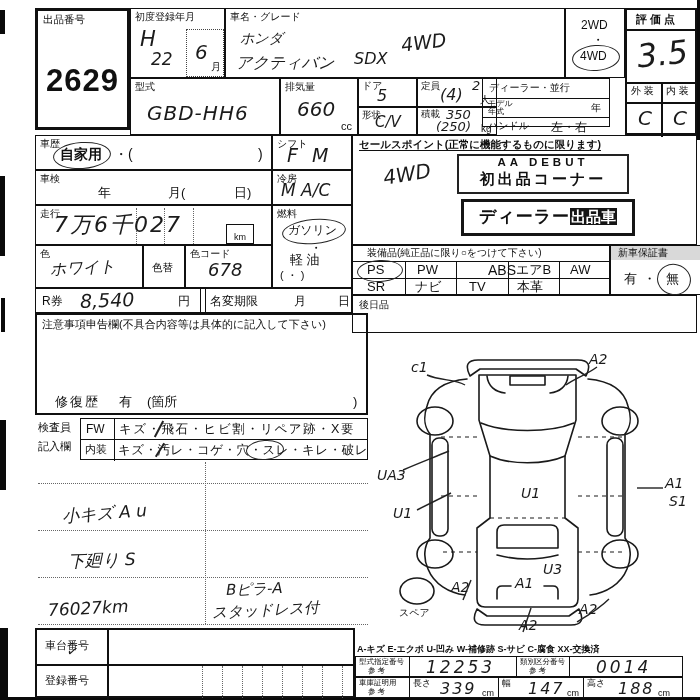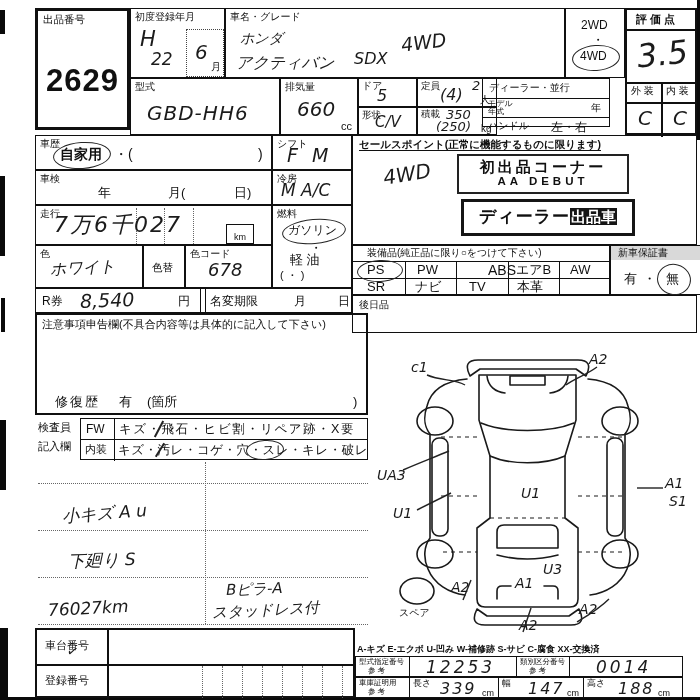--- a/index.html
+++ b/index.html
@@ -174,22 +174,22 @@
   <div class="b" style="left:200px;top:288px;width:152px;height:25px;">
     <span class="t" style="left:9px;top:6px;font-size:12px;">名変期限</span>
     <span class="t" style="left:93px;top:6px;font-size:12px;">月</span>
     <span class="t" style="left:137px;top:6px;font-size:12px;">日</span>
   </div>
 
   <div class="b" style="left:352px;top:135px;width:345px;height:110px;">
     <span class="t" style="left:6px;top:3px;font-size:10.5px;font-weight:bold;border-bottom:1.2px solid #101010;">セールスポイント(正常に機能するものに限ります)</span>
     <span class="hw" style="left:30px;top:28px;font-size:20px;transform:rotate(-9deg);">4WD</span>
     <div class="stamp" style="left:104px;top:18px;width:172px;height:40px;border:2.2px solid #222;">
+      <div class="t" style="position:static;font-size:11.5px;font-weight:bold;letter-spacing:4px;">AA DEBUT</div>
       <div class="t" style="position:static;font-size:15px;font-weight:bold;letter-spacing:3px;margin-top:3px;">初出品コーナー</div>
-      <div class="t" style="position:static;font-size:11.5px;font-weight:bold;letter-spacing:4px;">AA DEBUT</div>
     </div>
     <div class="stamp" style="left:108px;top:63px;width:174px;height:37px;border:3px solid #151515;padding-top:6px;">
       <span class="t" style="position:static;font-size:17px;font-weight:bold;letter-spacing:1px;">ディーラー</span><span class="t inv" style="position:static;font-size:15px;font-weight:bold;">出品車</span>
     </div>
   </div>
 
   <div class="b" style="left:352px;top:245px;width:258px;height:50px;">
     <span class="t" style="left:14px;top:2px;font-size:10px;">装備品(純正品に限り○をつけて下さい)</span>
     <div class="ln" style="left:0;top:15px;width:100%;height:1.2px;"></div>
     <div class="ln" style="left:0;top:32px;width:100%;height:1.2px;"></div>

